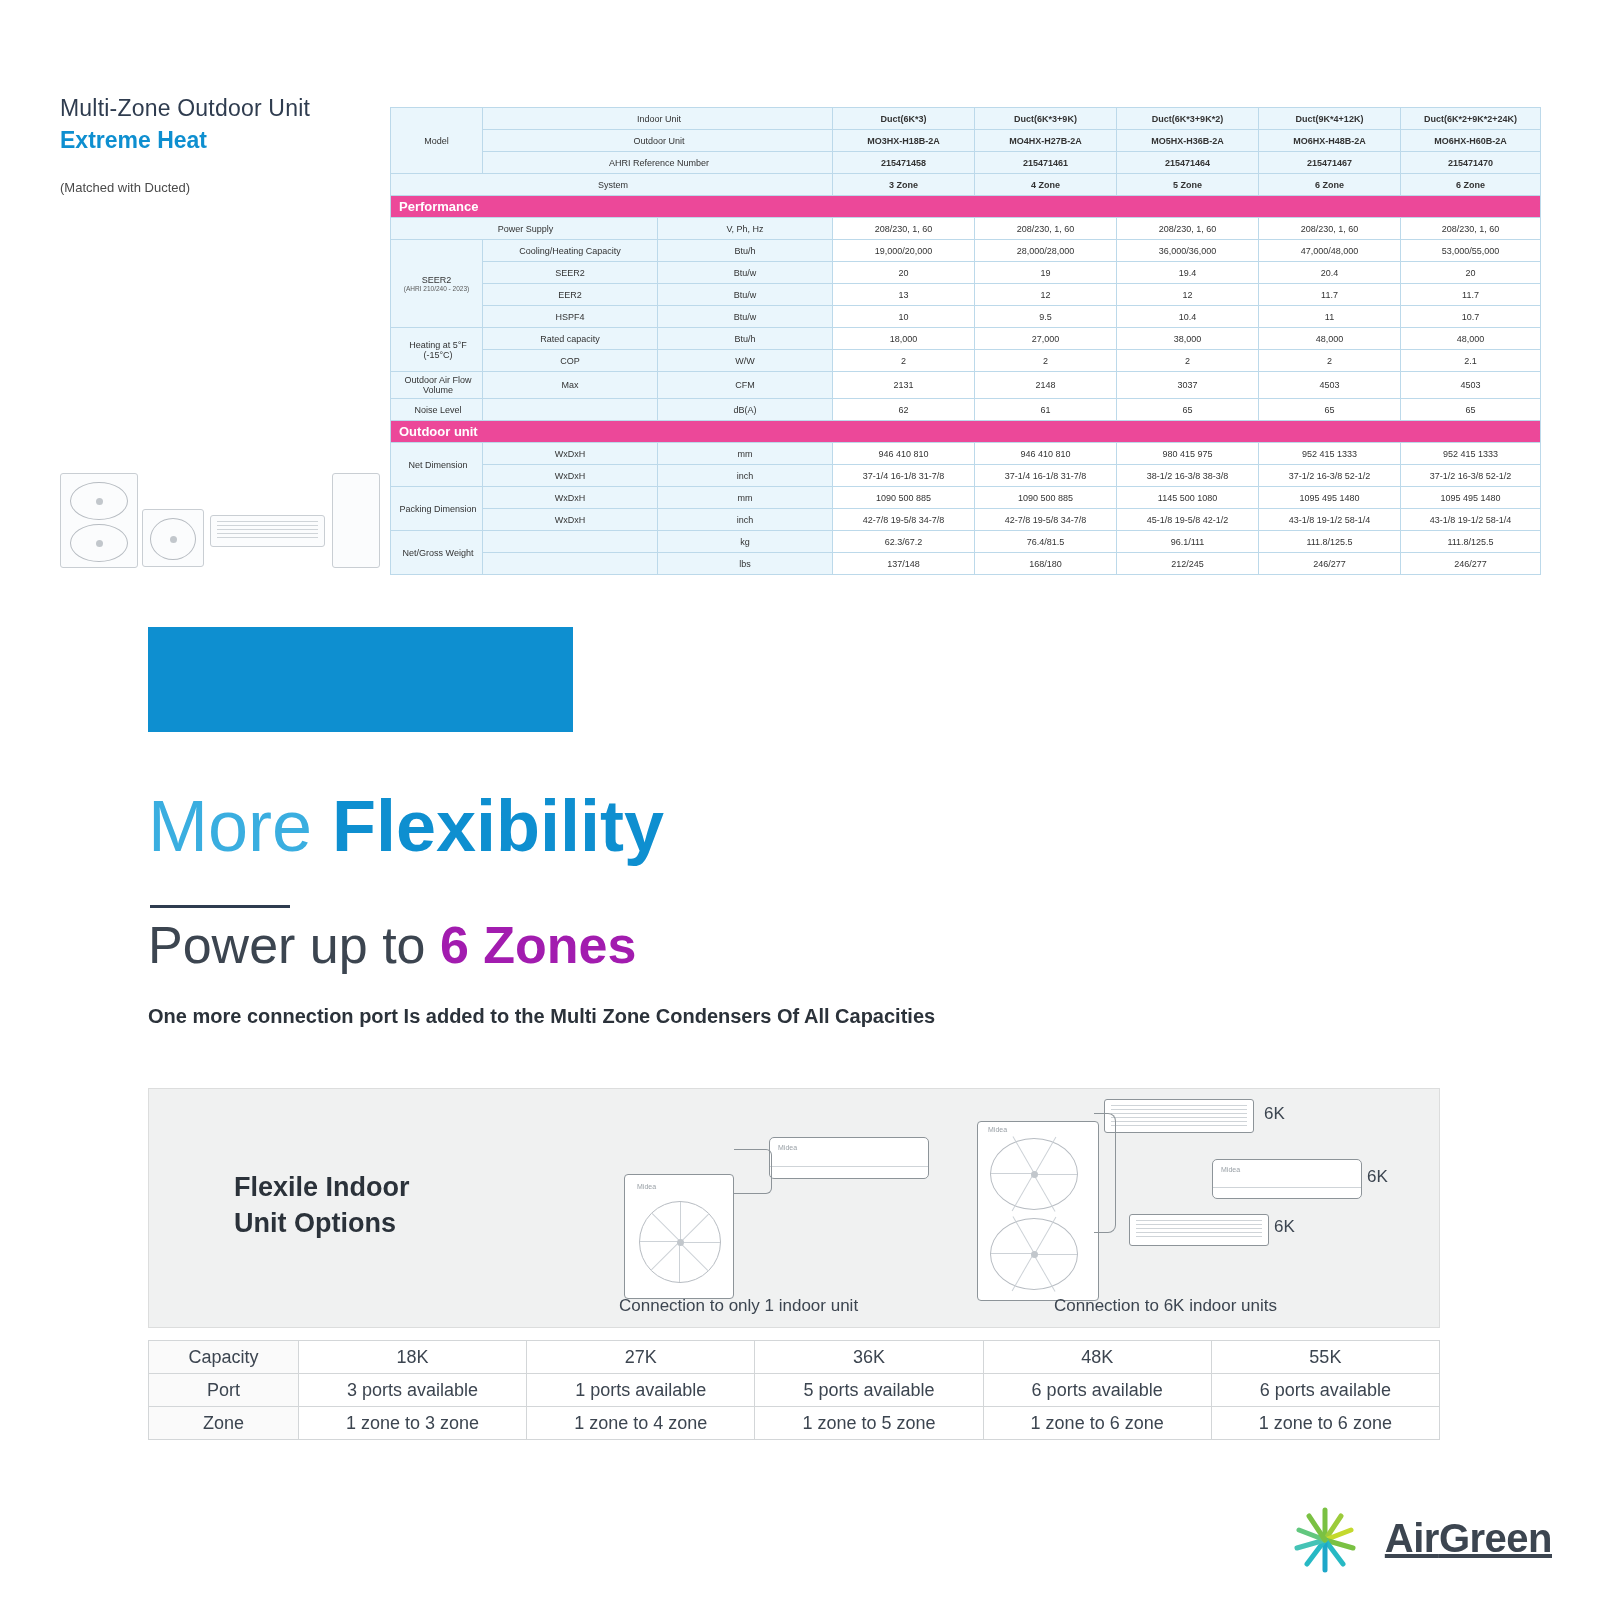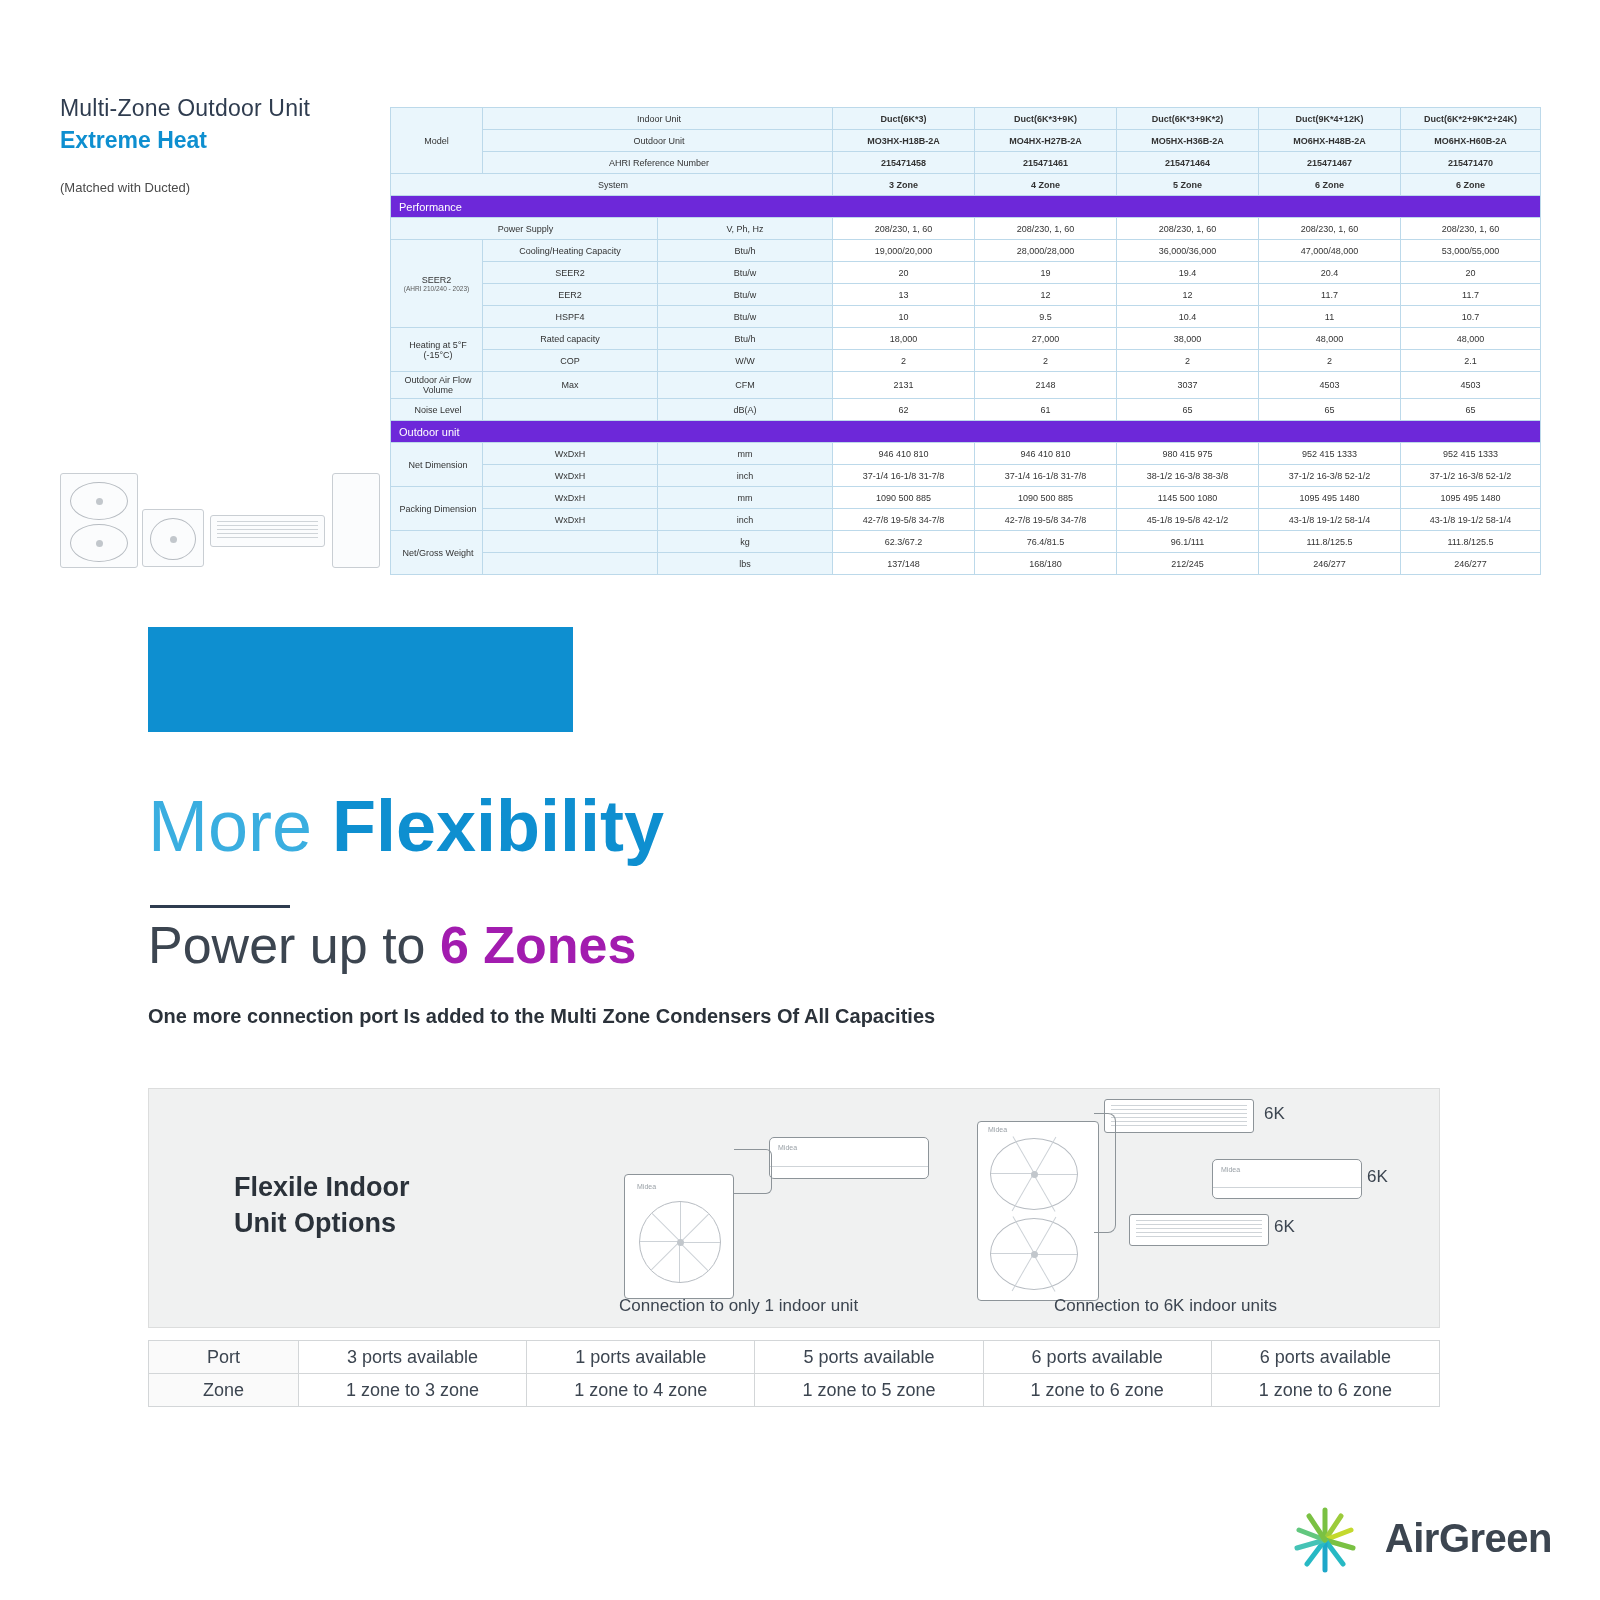--- a/index.html
+++ b/index.html
@@ -22,21 +22,21 @@
   .fan::after{ content:""; position:absolute; left:50%; top:50%; width:7px;height:7px; margin:-3.5px 0 0 -3.5px; border-radius:50%; background:#c2c7cc;}
   .blade { position:absolute; left:50%; top:50%; width:50%; height:1px; background:#cdd2d7; transform-origin:0 0; }
 
   
   .tbl-wrap { position:absolute; left:390px; top:107px; width:1150px; }
   table.spec { border-collapse:collapse; width:1150px; font-size:9px; color:#333; table-layout:fixed;}
   table.spec td, table.spec th { border:1px solid #bcd9ea; padding:3px 4px; text-align:center; vertical-align:middle; height:22px;}
   .lbl { background:#eaf6fc; text-align:center; padding-left:7px !important; font-size:9px; }
   .lbl-c { background:#eaf6fc; text-align:center !important; font-size:9px; }
   .hdr { background:#eaf6fc; font-weight:bold; font-size:9px; }
-  .sect { background:#6d28d9; color:#fff; font-weight:normal; text-align:left !important; padding-left:8px !important; font-size:11px;}
+  .sect { background:#ec4899; color:#fff; font-weight:bold; text-align:left !important; padding-left:8px !important; font-size:13px;}
   .val { background:#ffffff; }
   .small { font-size:6.5px; color:#5a5a5a; font-weight:normal; }
 
   
   .blue-bar { position:absolute; left:148px; top:627px; width:425px; height:105px; background:#0e8fd0; }
 
   
   .flex-title { position:absolute; left:148px; top:790px; font-size:72px; line-height:1; }
   .flex-title .light { color:#3aaee0; font-weight:normal; }
   .flex-title .bold { color:#0e8fd0; font-weight:bold; }
@@ -59,21 +59,21 @@
   .kline { position:absolute; font-size:17px; color:#3c4550; }
   .brandmark{position:absolute;font-size:7px;color:#9aa1a7;}
 
   
   .bt { position:absolute; left:148px; top:1340px; width:1292px; border-collapse:collapse; font-size:18px; color:#3c4550; }
   .bt td { border:1px solid #d3d6d8; height:33px; text-align:center; }
   .bt td.first { width:150px; background:#fafafa; }
 
   
   .logo { position:absolute; right:48px; bottom:26px; display:flex; align-items:center; }
-  .logo-text { font-size:40px; font-weight:bold; color:#3c4550; letter-spacing:-.5px; margin-left:24px;}
+  .logo-text { font-size:40px; font-weight:bold; color:#3c4550; letter-spacing:-.5px; margin-left:24px;text-decoration:underline;}
 </style>
 </head>
 <body>
 
 <div class="head-block">
   <div class="head-title-1">Multi-Zone Outdoor Unit</div>
   <div class="head-title-2">Extreme Heat</div>
   <div class="head-sub">(Matched with Ducted)</div>
 </div>
 
@@ -362,20 +362,28 @@
   <div class="kline" style="left:1218px;top:78px;">6K</div>
   <div class="kline" style="left:1125px;top:128px;">6K</div>
 
   <div class="cap-text" style="left:470px;top:207px;">Connection to only 1 indoor unit</div>
   <div class="cap-text" style="left:905px;top:207px;">Connection to 6K indoor units</div>
 </div>
 
 <table class="bt">
   <tbody>
     <tr>
+      <td class="first">Capacity</td>
+      <td>18K</td>
+      <td>27K</td>
+      <td>36K</td>
+      <td>48K</td>
+      <td>55K</td>
+    </tr>
+    <tr>
       <td class="first">Port</td>
       <td>3 ports available</td>
       <td>1 ports available</td>
       <td>5 ports available</td>
       <td>6 ports available</td>
       <td>6 ports available</td>
     </tr>
     <tr>
       <td class="first">Zone</td>
       <td>1 zone to 3 zone</td>

